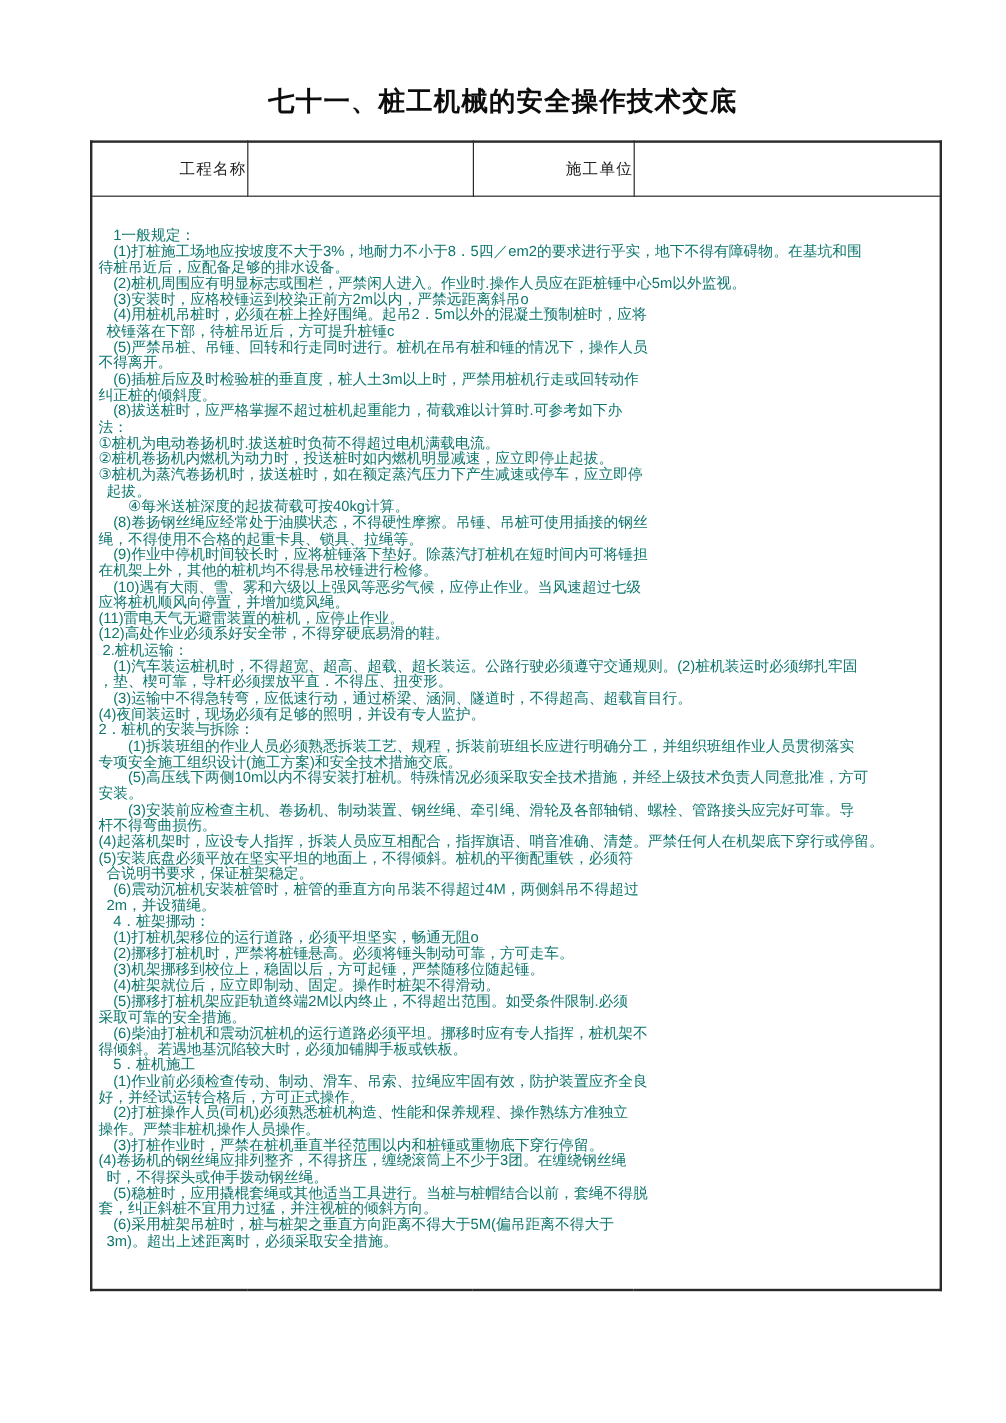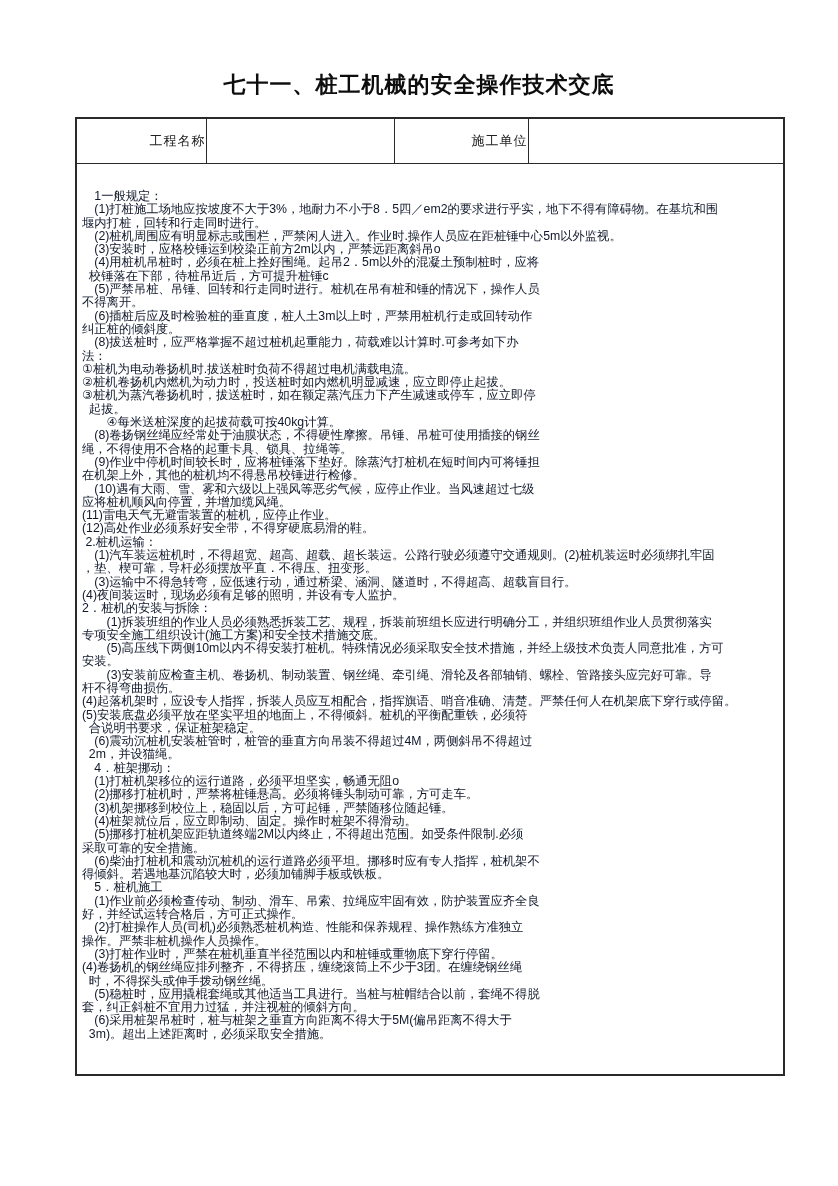--- a/index.html
+++ b/index.html
@@ -42,21 +42,21 @@
   }
   tr.hdr-row td { height: 44px; }
   td.body-cell {
     height: 910px;
     vertical-align: top;
   }
   .body-text {
     padding: 26px 4px 0 5px;
     font-size: 12.3px;
     line-height: 13.3px;
-    color: #0f172a;
+    color: #0f766e;
   }
   .body-text .line {
     white-space: pre-wrap;
     min-height: 13.3px;
   }
 </style>
 </head>
 <body>
 
 <div class="page">
@@ -75,21 +75,21 @@
         <td class="label-cell">工程名称</td>
         <td></td>
         <td class="label-cell">施工单位</td>
         <td></td>
       </tr>
       <tr>
         <td class="body-cell" colspan="4">
           <div class="body-text">
               <div class="line">　1一般规定：</div>
               <div class="line">　(1)打桩施工场地应按坡度不大于3%，地耐力不小于8．5四／em2的要求进行乎实，地下不得有障碍物。在基坑和围</div>
-              <div class="line">堰内打桩，回转和行走同时进行。</div>
+              <div class="line">待桩吊近后，应配备足够的排水设备。</div>
               <div class="line">　(2)桩机周围应有明显标志或围栏，严禁闲人进入。作业时.操作人员应在距桩锤中心5m以外监视。</div>
               <div class="line">　(3)安装时，应格校锤运到校染正前方2m以内，严禁远距离斜吊o</div>
               <div class="line">　(4)用桩机吊桩时，必须在桩上拴好围绳。起吊2．5m以外的混凝土预制桩时，应将</div>
               <div class="line">  校锤落在下部，待桩吊近后，方可提升桩锤c</div>
               <div class="line">　(5)严禁吊桩、吊锤、回转和行走同时进行。桩机在吊有桩和锤的情况下，操作人员</div>
               <div class="line">不得离开。</div>
               <div class="line">　(6)插桩后应及时检验桩的垂直度，桩人土3m以上时，严禁用桩机行走或回转动作</div>
               <div class="line">纠正桩的倾斜度。</div>
               <div class="line">　(8)拔送桩时，应严格掌握不超过桩机起重能力，荷载难以计算时.可参考如下办</div>
               <div class="line">法：</div>

